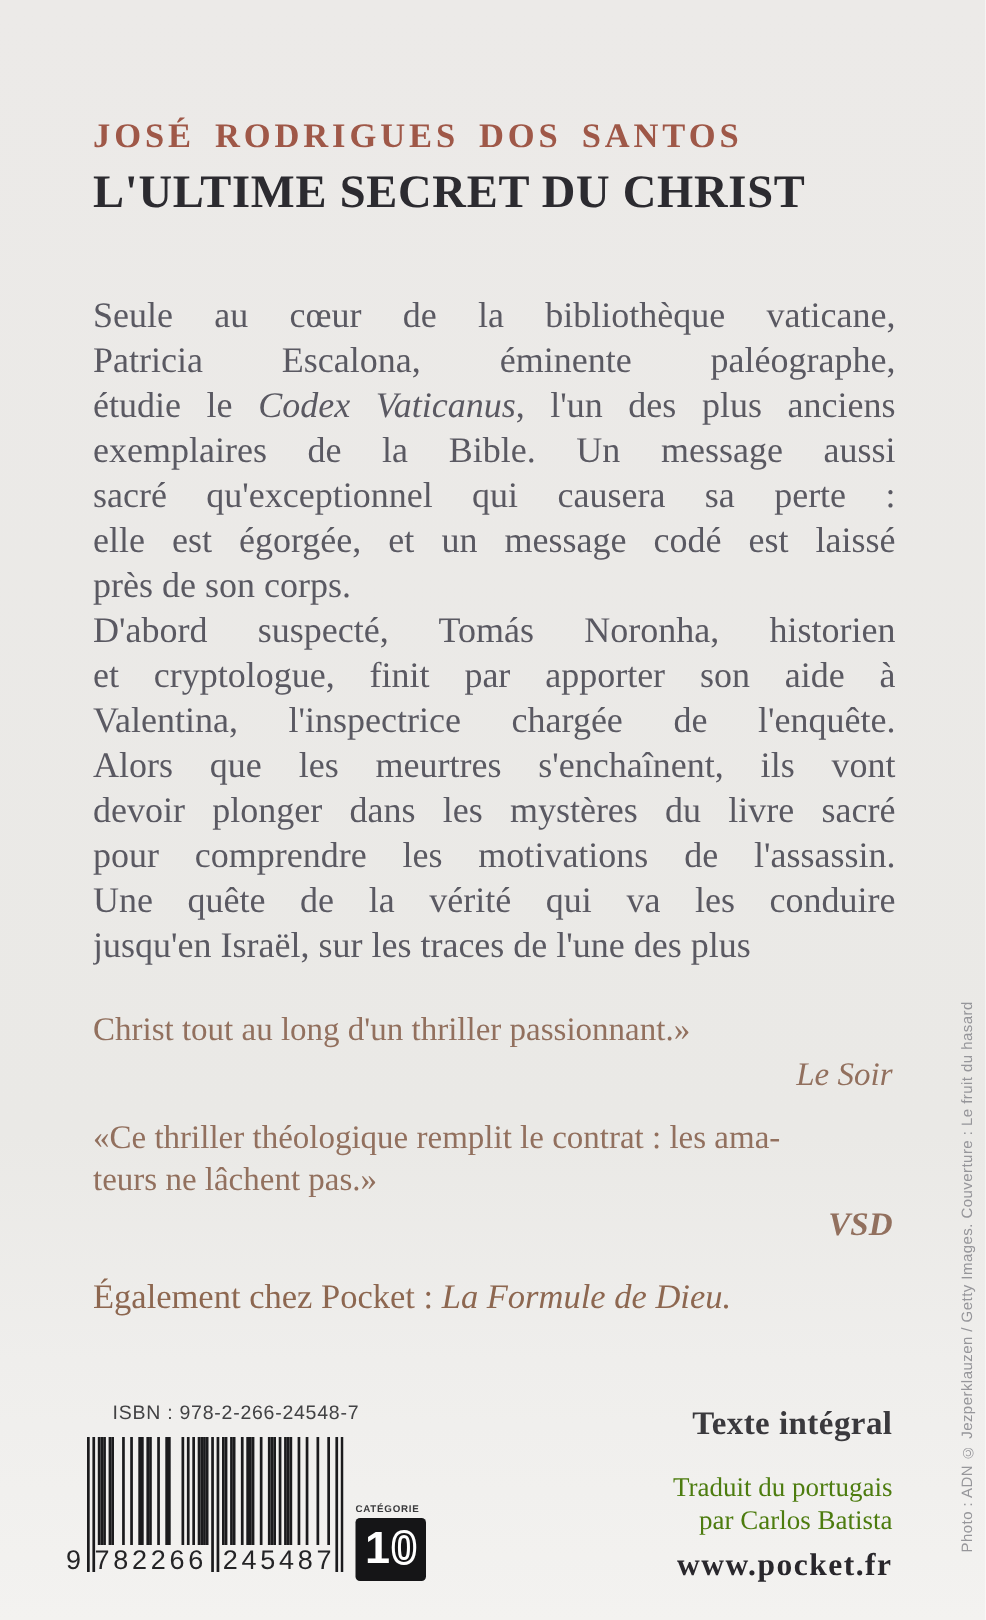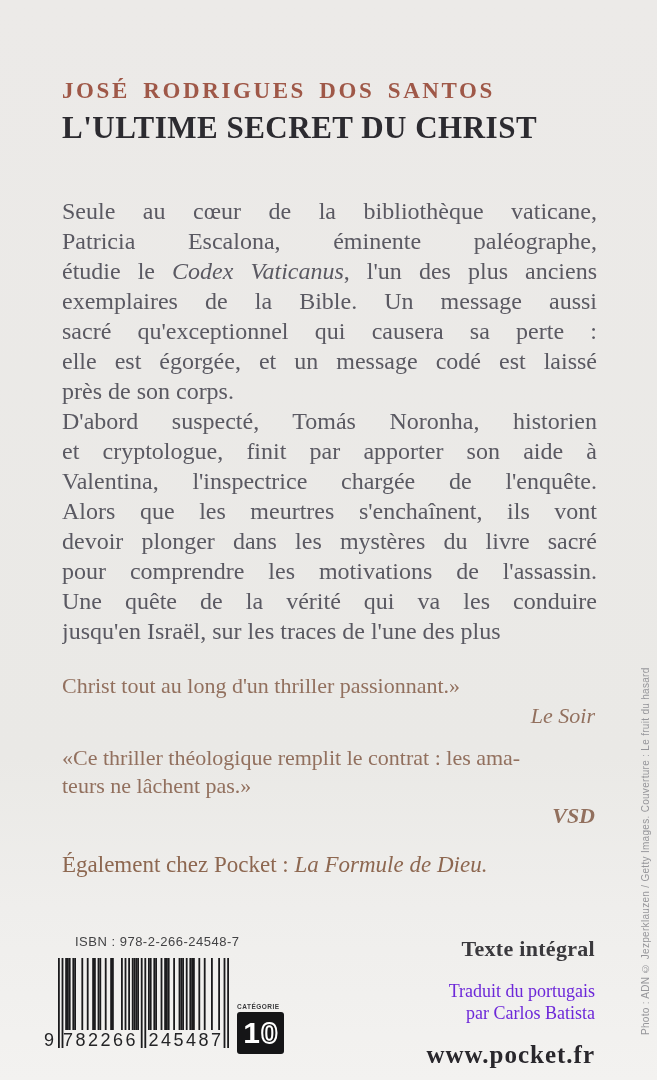--- a/index.html
+++ b/index.html
@@ -56,22 +56,22 @@
   }
   .cat-box{
     width:47px;height:42px;background:#151517;border-radius:3px;
     display:flex;align-items:center;justify-content:center;
     font-family:"Liberation Sans",sans-serif;font-weight:700;font-size:30px;color:#fff;
   }
   .cat-box .zero{color:transparent;-webkit-text-stroke:2px #fff;margin-left:1px;}
 
   .colophon{position:absolute;right:62px;top:936px;text-align:right;}
   .texte-integral{font-size:22px;line-height:26px;font-weight:600;letter-spacing:.3px;color:#3a393d;}
-  .trad{margin-top:18px;font-size:18px;line-height:22px;color:#6d28d9;}
-  .site{margin-top:16px;font-size:25px;line-height:30px;font-weight:700;letter-spacing:1px;color:#29272c;}
+  .trad{margin-top:18px;font-size:18px;line-height:22px;color:#4d7c0f;}
+  .site{margin-top:4px;font-size:21px;line-height:30px;font-weight:700;letter-spacing:1px;color:#29272c;}
 
   .credit{
     position:absolute;right:6px;top:595px;height:440px;
     writing-mode:vertical-rl;transform:rotate(180deg);
     font-family:"Liberation Sans",sans-serif;font-size:10px;letter-spacing:.3px;
     color:#96969a;white-space:nowrap;
   }
 </style>
 </head>
 <body>

